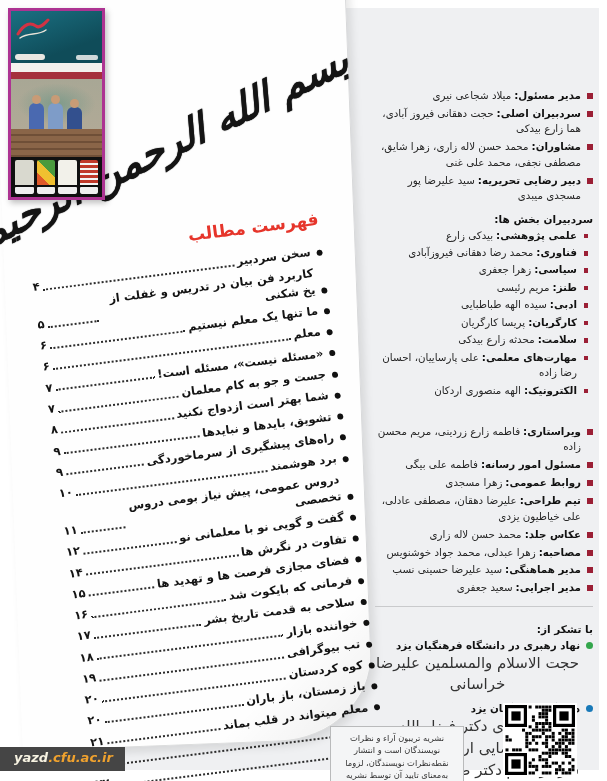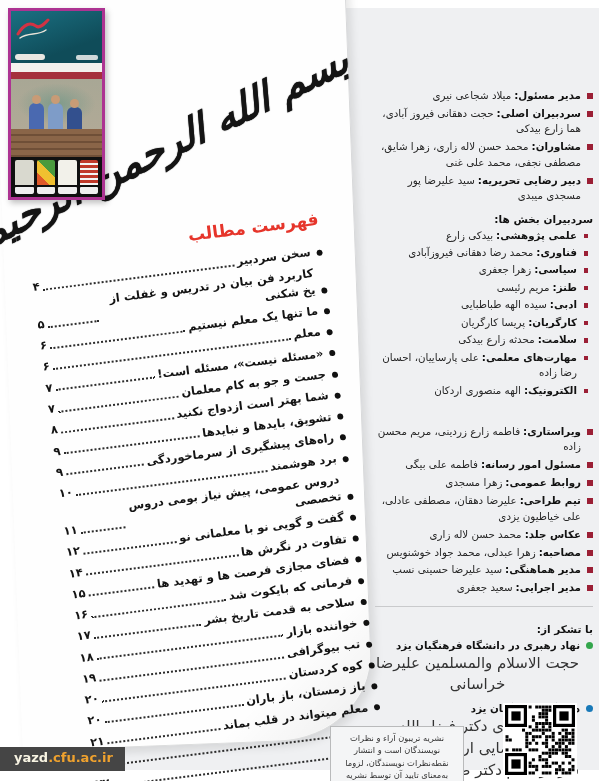--- a/index.html
+++ b/index.html
@@ -63,21 +63,21 @@
   .contact-row .c-l { color:#222; font-size:9.8px; }
   .contact-row .c-v { direction:ltr; font-size:10.5px; color:#111; }
 
   
   .disclaimer { position:absolute; left:330px; top:726px; width:134px; min-height:46px;
         border:1px solid #b9babb; background:#f4f5f6; direction:rtl; text-align:center;
         font-size:8.3px; color:#333; padding:5px 6px; line-height:1.5; z-index:3; }
   .qr { position:absolute; left:503px; top:703px; width:74px; height:74px; background:#fff;
         padding:1px; z-index:3; }
   .watermark { position:absolute; left:0; top:747px; height:24px; padding:3px 12px 0 14px;
-        background:#454545; z-index:5; font-weight:700; font-size:13px; }
+        background:#454545; z-index:5; font-style:italic; font-weight:700; font-size:13px; }
   .watermark .w1 { color:#f7f3e2; }
   .watermark .w2 { color:#f0a22e; }
 
   
   .cover { position:absolute; left:8px; top:8px; width:97px; height:192px;
         border:3px solid #ad3392; background:#fff; z-index:6; display:flex; flex-direction:column;
         box-shadow:2px 3px 6px rgba(0,0,0,.25); }
   .cv-teal { height:52px; background:linear-gradient(160deg,#1b7082,#0f4c59 70%); position:relative; }
   .cv-logo { position:absolute; left:5px; top:5px; width:34px; height:26px; }
   .cv-pill { position:absolute; left:4px; bottom:3px; width:30px; height:6px; background:#e9e7e2; border-radius:3px; }

